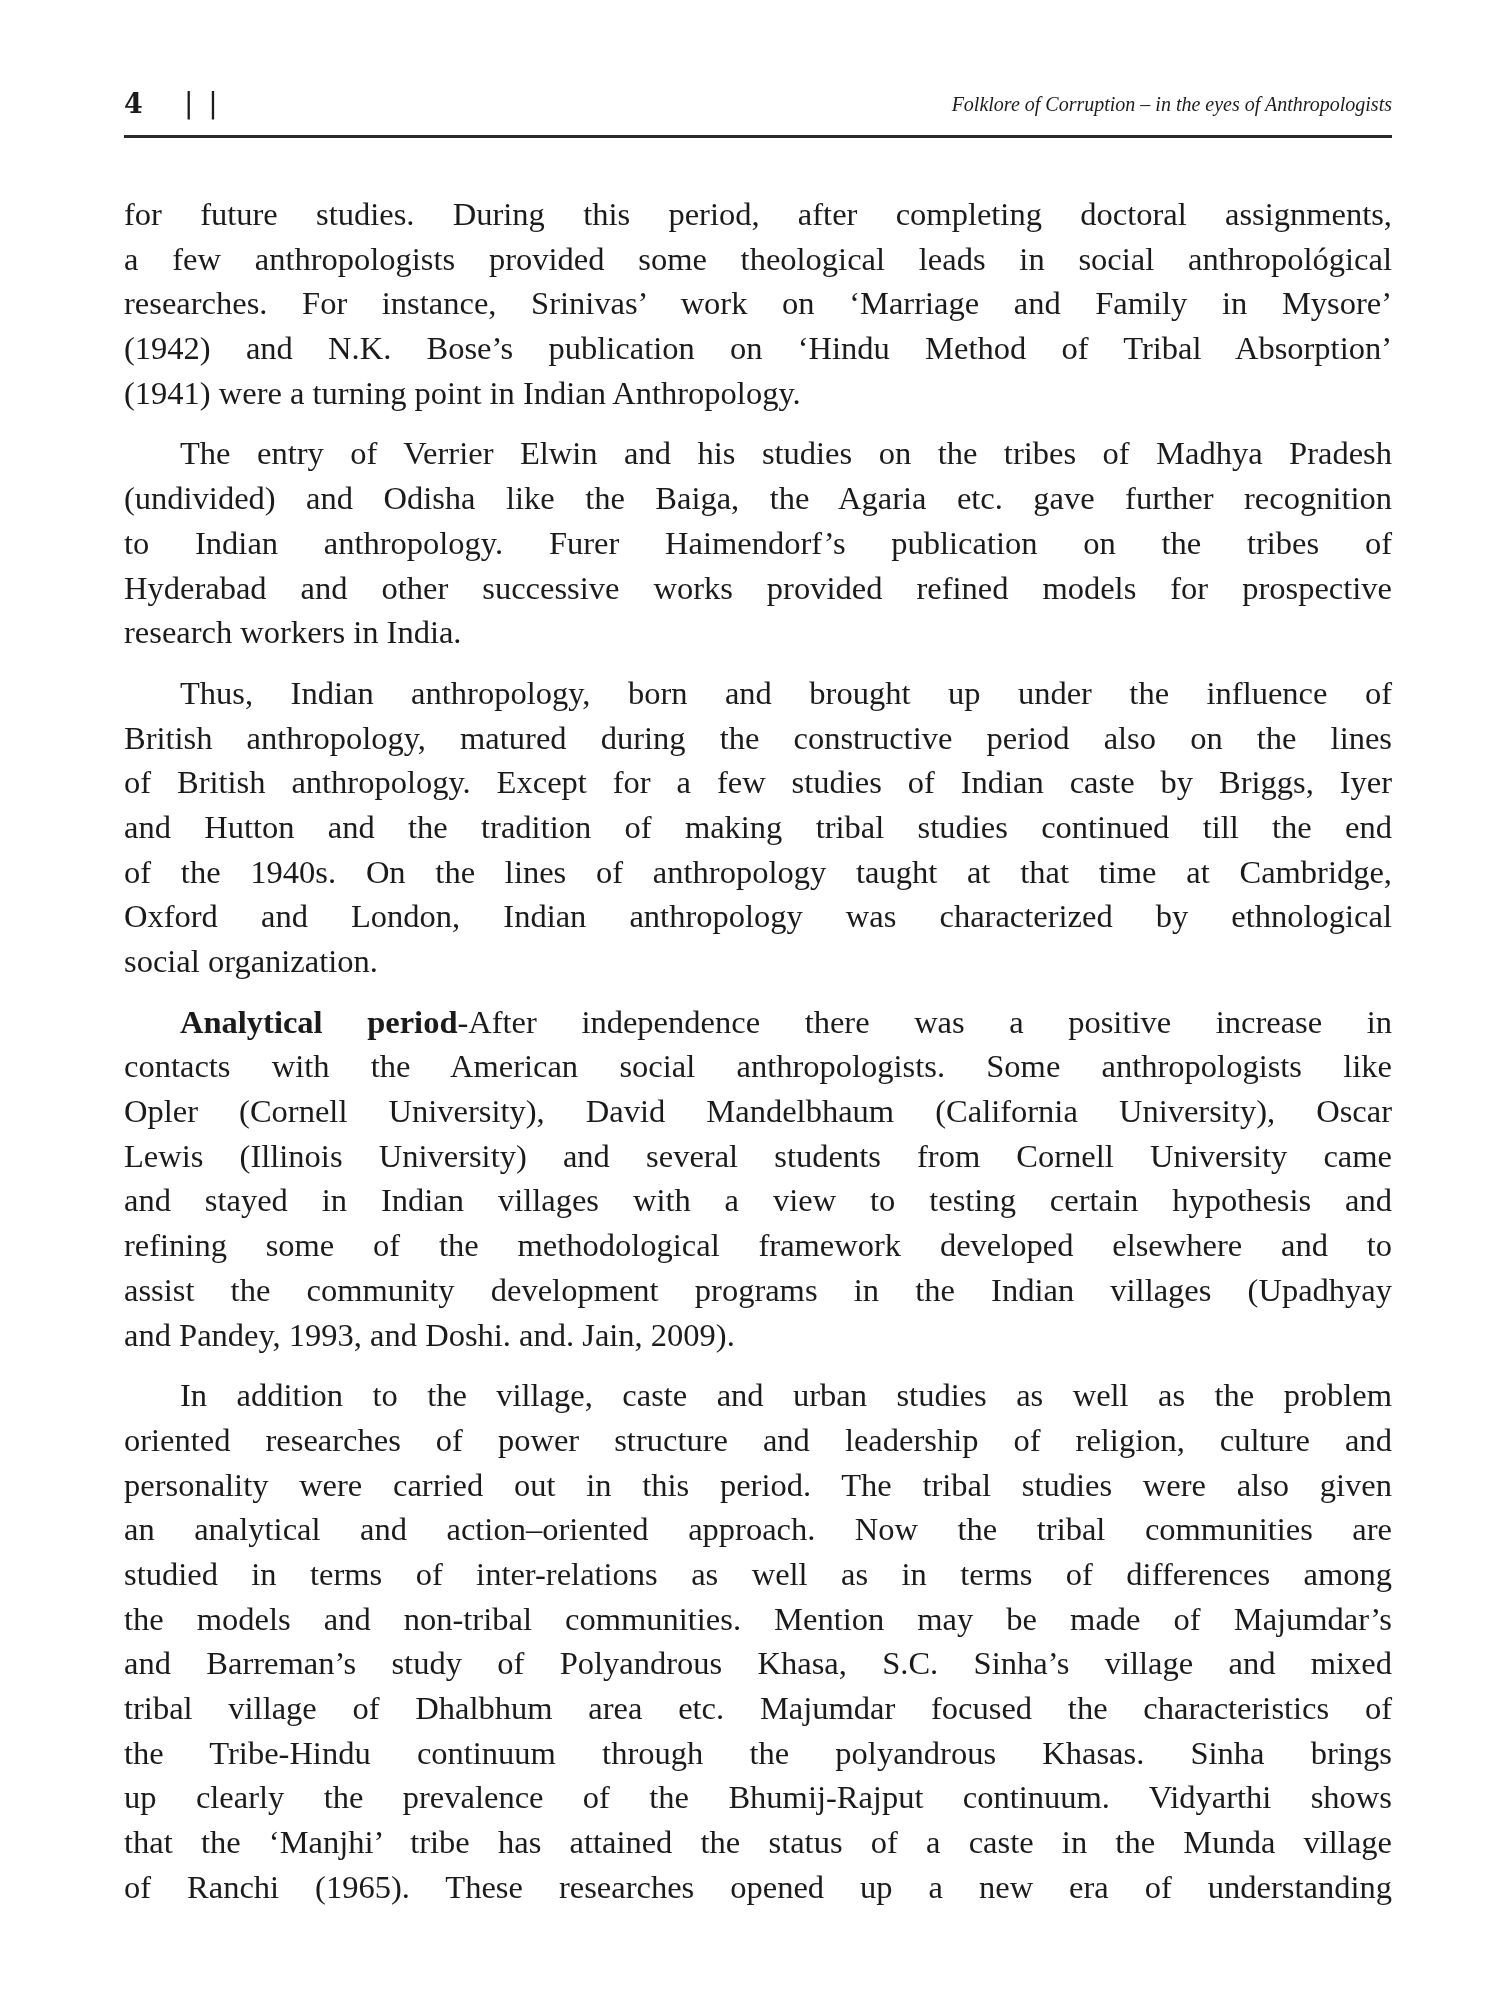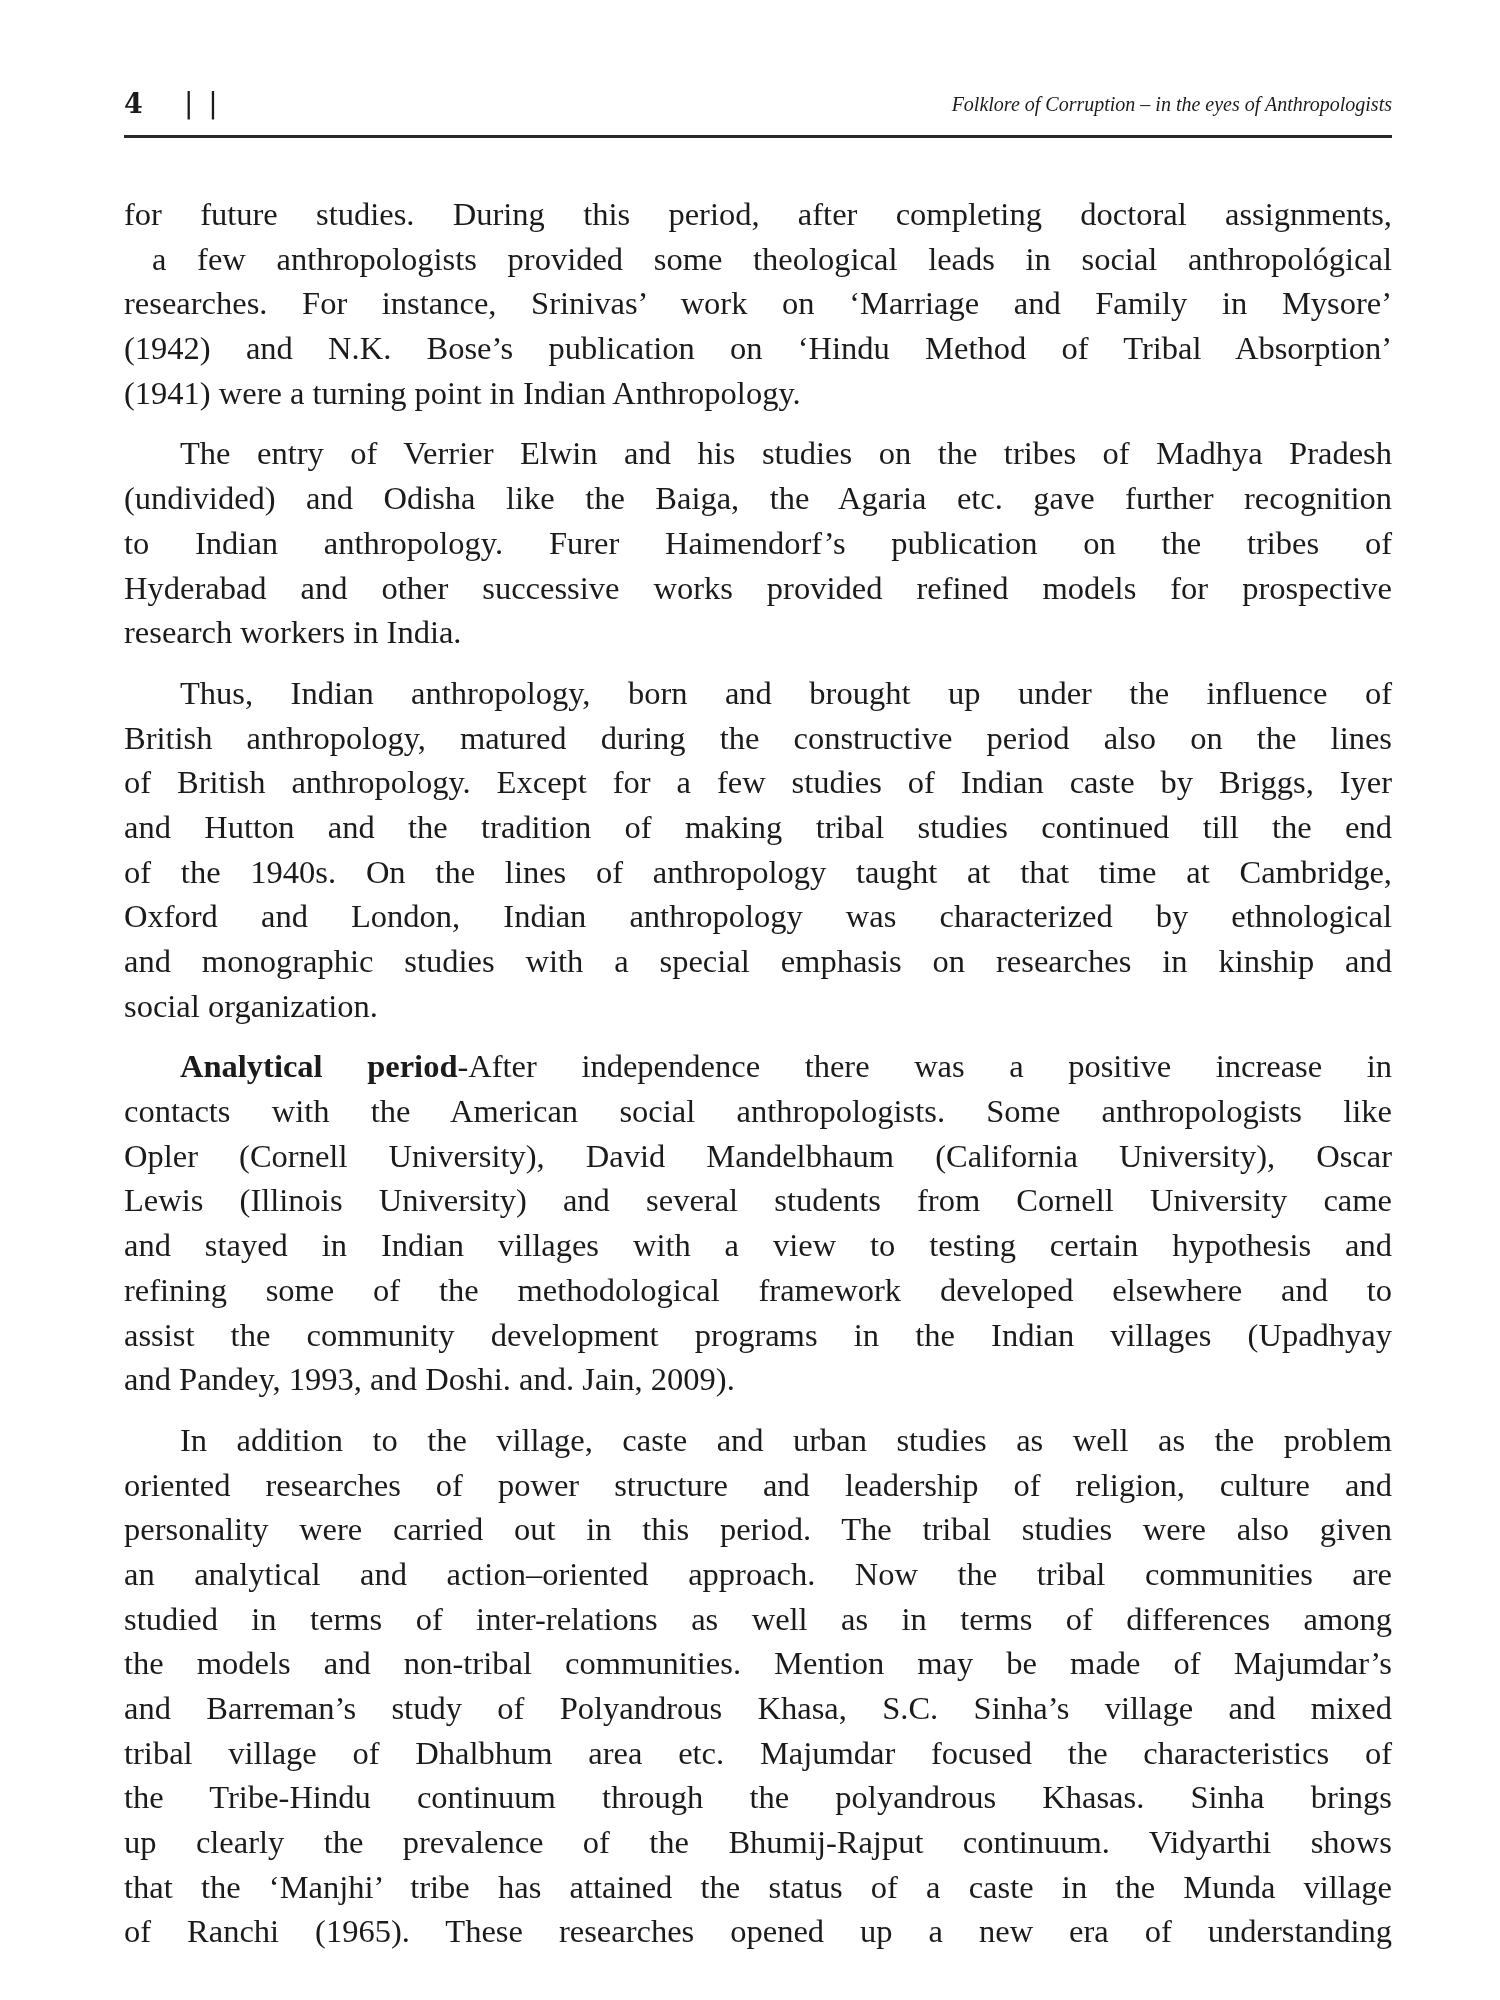--- a/index.html
+++ b/index.html
@@ -103,42 +103,41 @@
     <span class="page-num">4</span>
     <span class="page-bars">| |</span>
     <span class="running-title">Folklore of Corruption – in the eyes of Anthropologists</span>
   </div>
   <div class="head-rule"></div>
 
   <div class="body-text">
 
     <p class="para">
       <span class="line" style="white-space: normal;">for future studies. During this period, after completing doctoral assignments,</span>
-      <span class="line" style="white-space: normal; margin-left: 28px;">a few anthropologists provided some theological leads in social anthropológical</span>
+      <span class="line" style="white-space: normal;">a few anthropologists provided some theological leads in social anthropológical</span>
       <span class="line" style="white-space: normal;">researches. For instance, Srinivas’ work on ‘Marriage and Family in Mysore’</span>
       <span class="line" style="white-space: normal;">(1942) and N.K. Bose’s publication on ‘Hindu Method of Tribal Absorption’</span>
       <span class="line last" style="white-space: normal;">(1941) were a turning point in Indian Anthropology.</span>
     </p>
 
     <p class="para">
       <span class="line indent" style="white-space: normal;">The entry of Verrier Elwin and his studies on the tribes of Madhya Pradesh</span>
       <span class="line" style="white-space: normal;">(undivided) and Odisha like the Baiga, the Agaria etc. gave further recognition</span>
       <span class="line" style="white-space: normal;">to Indian anthropology. Furer Haimendorf’s publication on the tribes of</span>
       <span class="line" style="white-space: normal;">Hyderabad and other successive works provided refined models for prospective</span>
       <span class="line last" style="white-space: normal;">research workers in India.</span>
     </p>
 
     <p class="para">
       <span class="line indent" style="white-space: normal;">Thus, Indian anthropology, born and brought up under the influence of</span>
       <span class="line" style="white-space: normal;">British anthropology, matured during the constructive period also on the lines</span>
       <span class="line" style="white-space: normal;">of British anthropology. Except for a few studies of Indian caste by Briggs, Iyer</span>
       <span class="line" style="white-space: normal;">and Hutton and the tradition of making tribal studies continued till the end</span>
       <span class="line" style="white-space: normal;">of the 1940s. On the lines of anthropology taught at that time at Cambridge,</span>
       <span class="line" style="white-space: normal;">Oxford and London, Indian anthropology was characterized by ethnological</span>
-      <span class="line" style="white-space: normal;">and monographic studies with a special emphasis on researches in kinship and</span>
       <span class="line last" style="white-space: normal;">social organization.</span>
     </p>
 
     <p class="para">
       <span class="line indent" style="white-space: normal;"><b class="lead-bold">Analytical period</b><span>-After independence there was a positive increase in</span></span>
       <span class="line" style="white-space: normal;">contacts with the American social anthropologists. Some anthropologists like</span>
       <span class="line" style="white-space: normal;">Opler (Cornell University), David Mandelbhaum (California University), Oscar</span>
       <span class="line" style="white-space: normal; font-family: Liberation Serif, serif;">Lewis (Illinois University) and several students from Cornell University came</span>
       <span class="line" style="white-space: normal;">and stayed in Indian villages with a view to testing certain hypothesis and</span>
       <span class="line" style="white-space: normal;">refining some of the methodological framework developed elsewhere and to</span>

